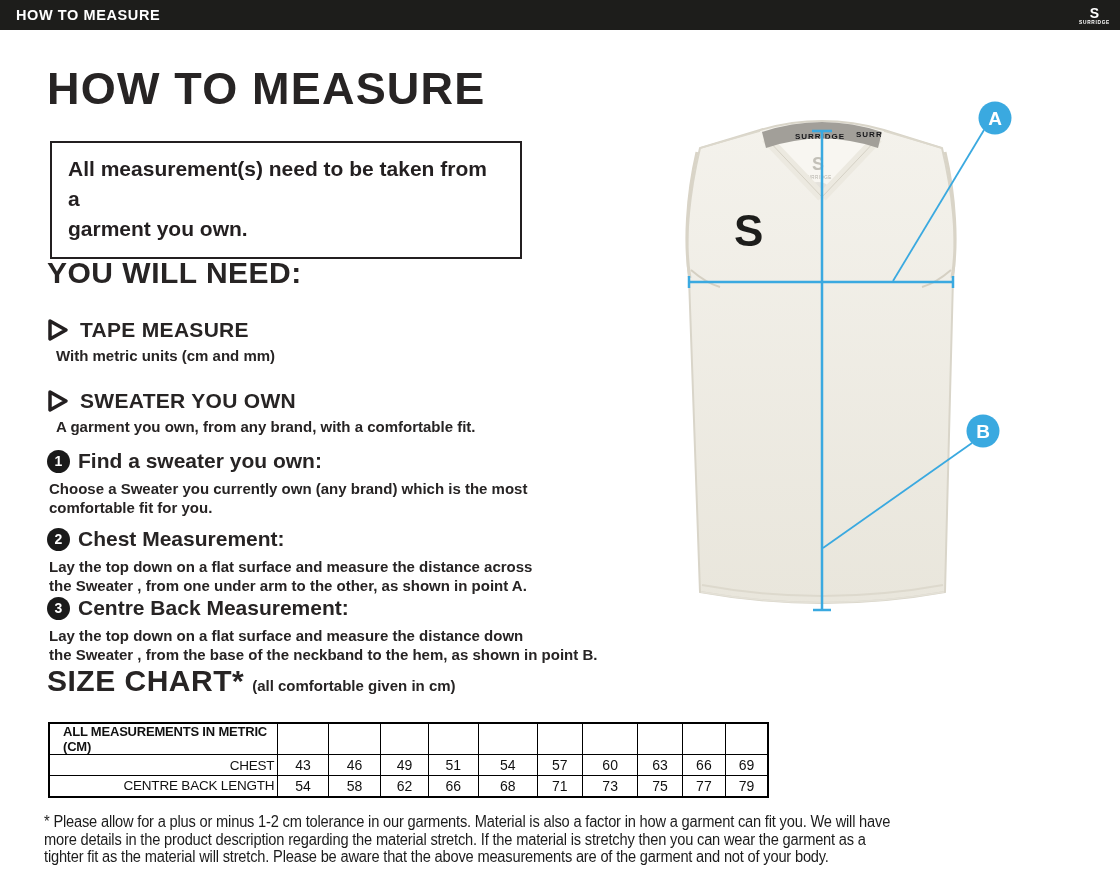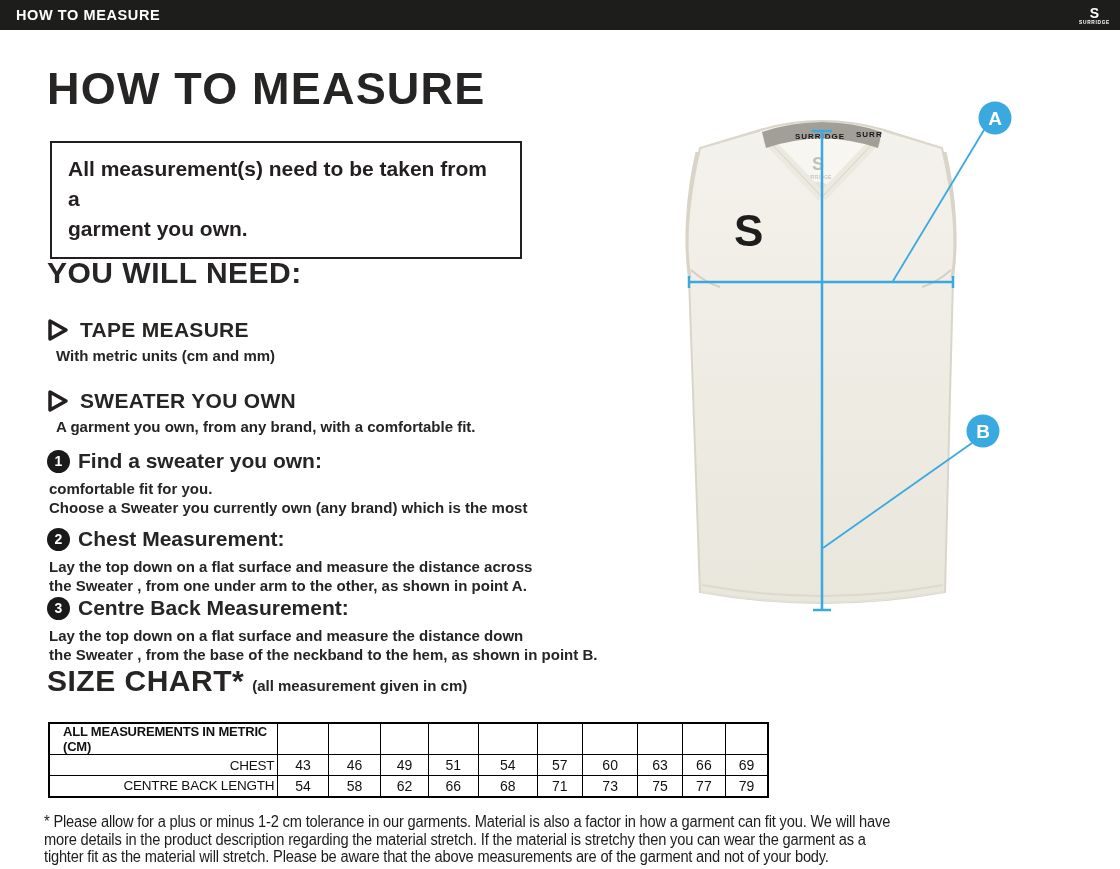--- a/index.html
+++ b/index.html
@@ -117,22 +117,22 @@
     </div>
     <div class="req-desc">A garment you own, from any brand, with a comfortable fit.</div>
   </div>
 
   <div class="step s1">
     <div class="step-head">
       <span class="badge">1</span>
       <span>Find a sweater you own:</span>
     </div>
     <div class="step-lines">
+      <div>Choose a Sweater you currently own (any brand) which is the most</div>
       <div>comfortable fit for you.</div>
-      <div>Choose a Sweater you currently own (any brand) which is the most</div>
     </div>
   </div>
 
   <div class="step s2">
     <div class="step-head">
       <span class="badge">2</span>
       <span>Chest Measurement:</span>
     </div>
     <div class="step-lines">
       <div>Lay the top down on a flat surface and measure the distance across</div>
@@ -146,21 +146,21 @@
       <span>Centre Back Measurement:</span>
     </div>
     <div class="step-lines">
       <div>Lay the top down on a flat surface and measure the distance down</div>
       <div>the Sweater , from the base of the neckband to the hem, as shown in point B.</div>
     </div>
   </div>
 
   <div class="sc-head">
     <span class="sc-title">SIZE CHART*</span>
-    <span class="sc-note">(all measurement given in cm)</span>
+    <span class="sc-note">(all comfortable given in cm)</span>
   </div>
 
   <table class="size-chart">
     <colgroup>
       <col style="width:227px">
         <col style="width:50px">
         <col style="width:52px">
         <col style="width:47px">
       <col style="width:50px">
         <col style="width:58px">

